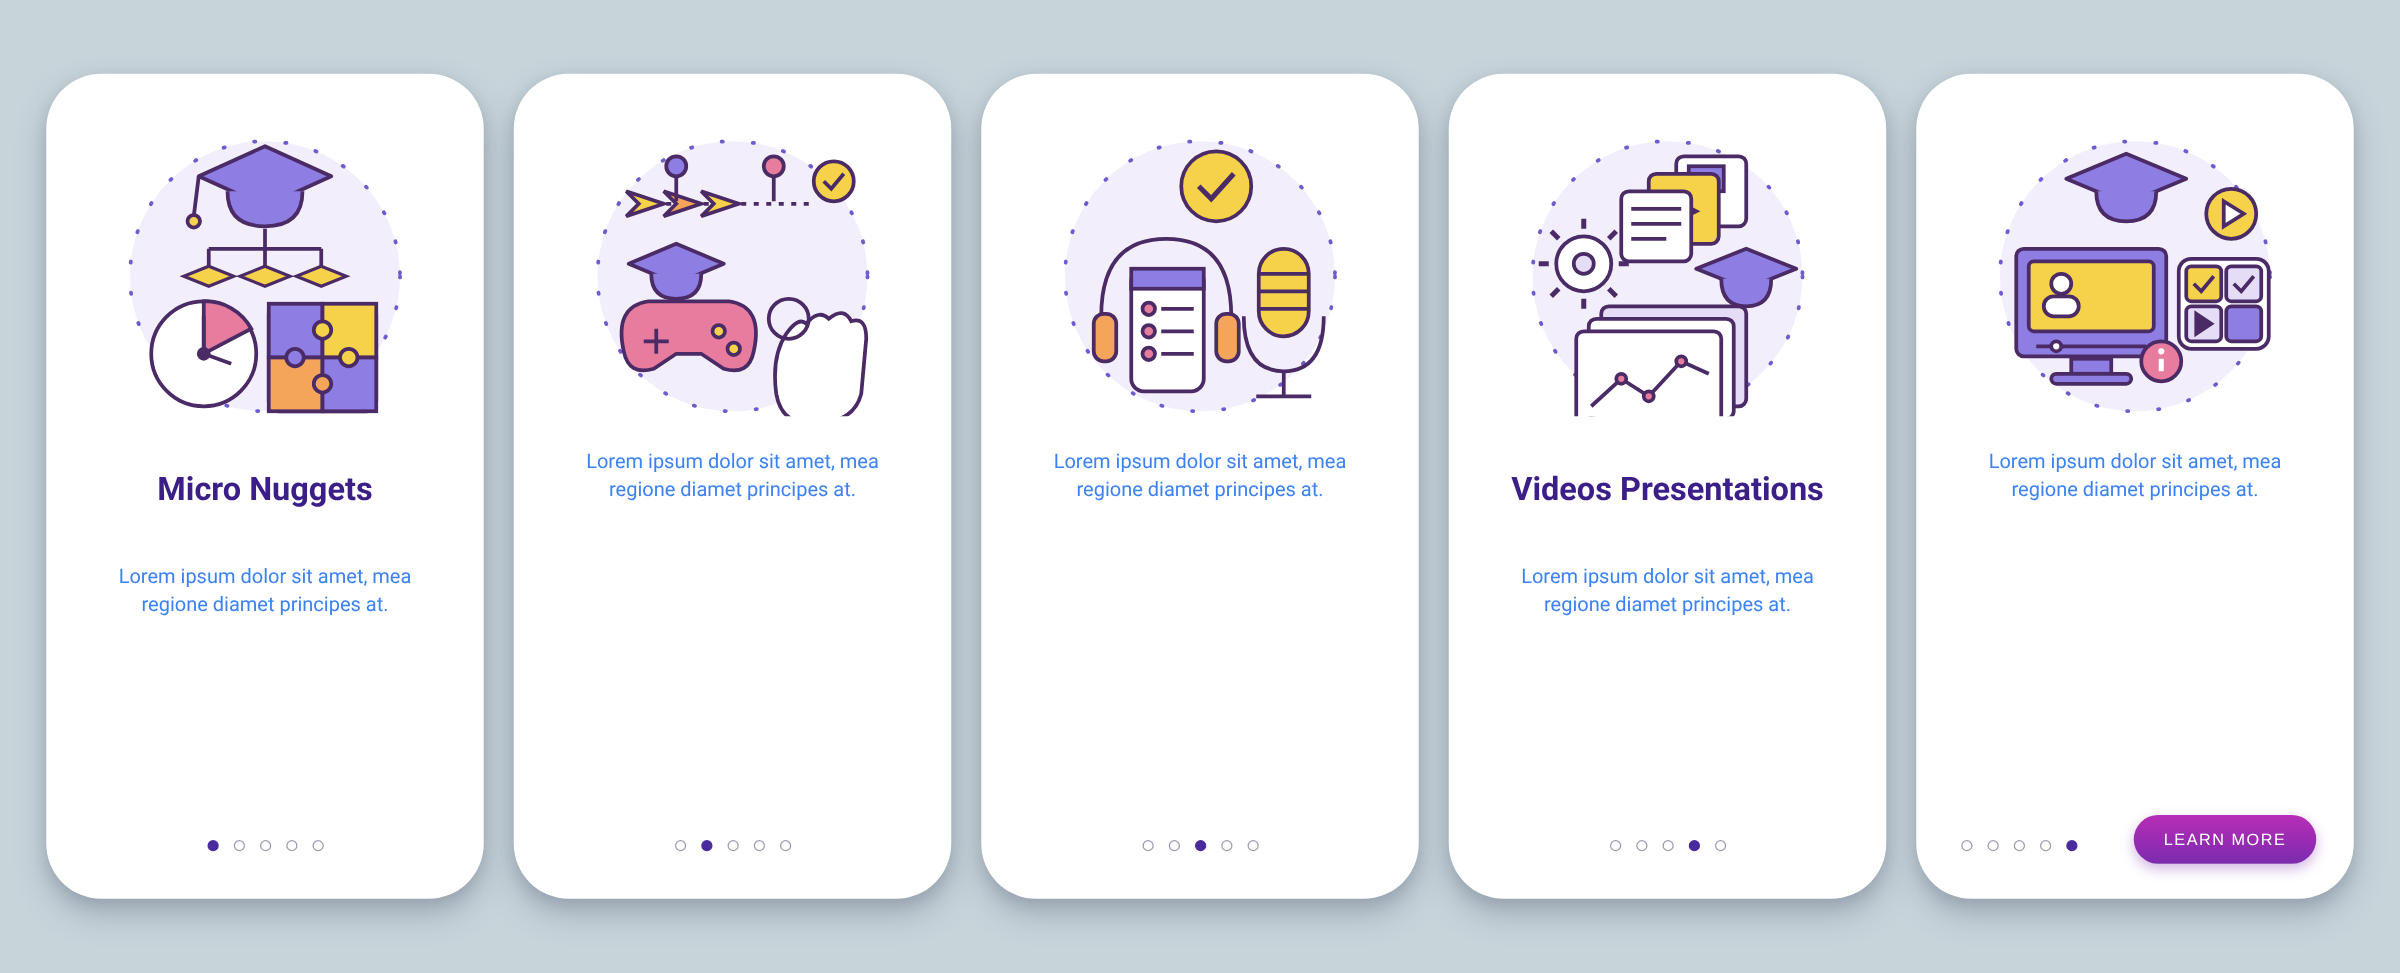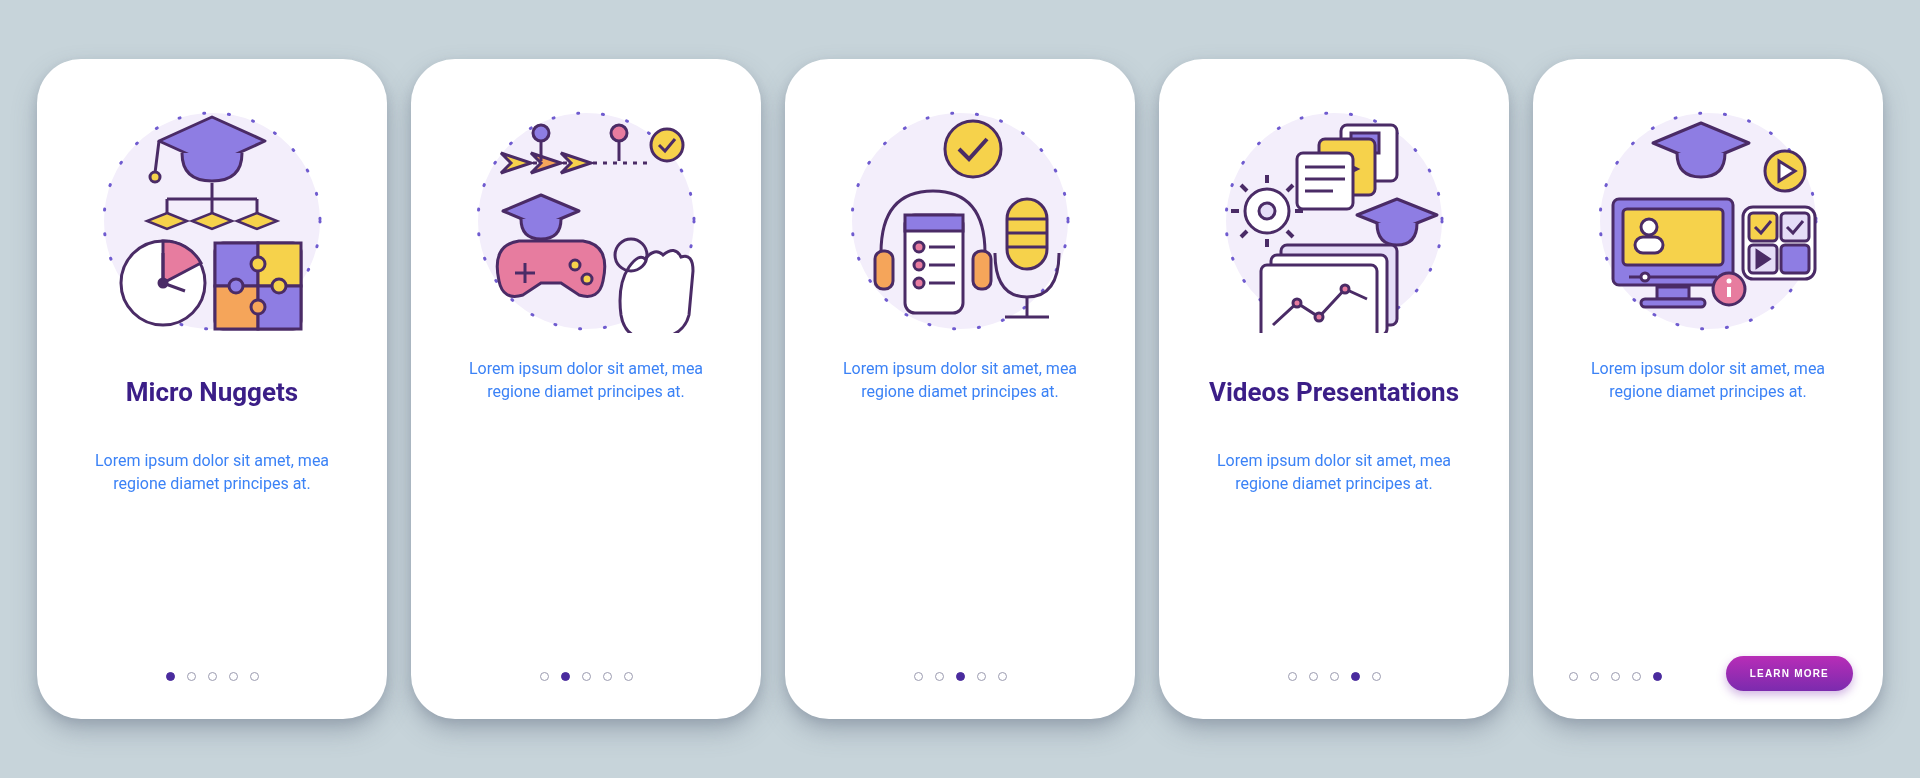--- a/index.html
+++ b/index.html
@@ -71,23 +71,23 @@
   .dot.active {
     background: #4A2B9E;
     border-color: #4A2B9E;
   }
   .cta {
     position:absolute;
     bottom: 28px;
     right: 30px;
     background: linear-gradient(180deg, #B82DB7 0%, #7B2BAE 100%);
     color: #fff;
-    font-size: 10px;
+    font-size: 13px;
     letter-spacing: 1.2px;
-    font-weight: 700;
+    font-weight: 400;
     padding: 12px 24px;
     border-radius: 999px;
     border: none;
     cursor: pointer;
     box-shadow: 0 4px 10px rgba(123,43,174,0.35);
   }
   .has-cta .dots { justify-content: flex-start; padding-left: 36px; }
 </style>
 </head>
 <body>

